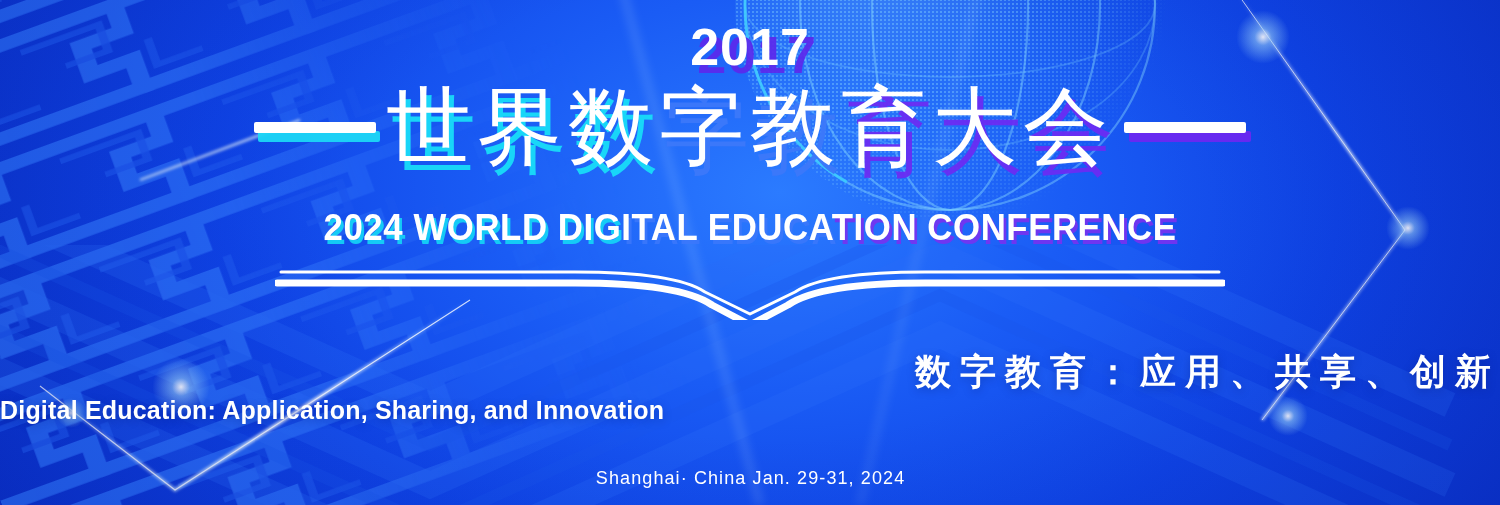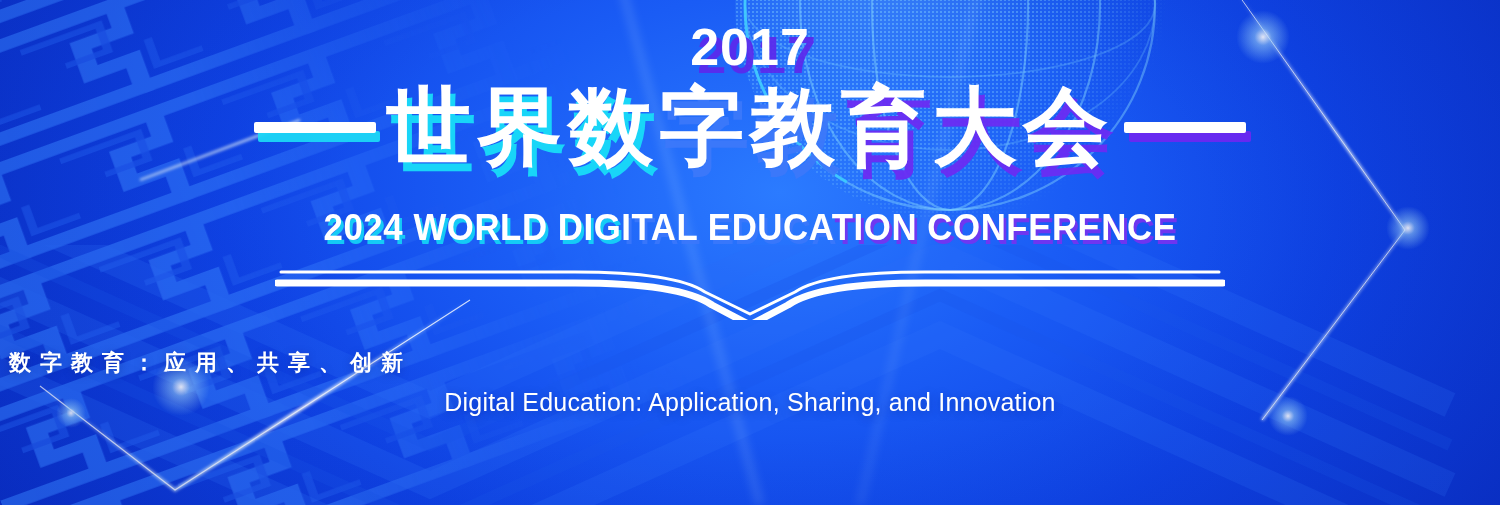--- a/index.html
+++ b/index.html
@@ -108,21 +108,21 @@
     background:#ffffff;
     box-shadow:4px 9px 0 0 rgba(28,215,245,.95);
   }
   .title-bar.right{
     width:122px;margin-left:6px;
     background:#ffffff;
     box-shadow:5px 9px 0 0 rgba(108,40,240,.95);
   }
   .title-cn{
     font-family:"Liberation Sans","DejaVu Sans",sans-serif;
-    font-size:85px; line-height:1.02; font-weight:700; color:#ffffff;
+    font-size:85px; line-height:1.02; font-weight:400; color:#ffffff;
     letter-spacing:6px;
     white-space:nowrap;
     padding:0 4px;
   }
   .title-cn .g1{ text-shadow: 5px 9px 0 rgba(24,220,248,.95); }
   .title-cn .g2{ text-shadow: 5px 9px 0 rgba(60,120,250,.95); }
   .title-cn .g3{ text-shadow: 6px 10px 0 rgba(106,44,242,.95); }
 
   .title-en{
     position:absolute; left:0; right:0; top:207px;
@@ -138,31 +138,31 @@
   .title-en .e3{ text-shadow:3px 4px 0 rgba(120,50,240,.9); }
 
   
   .book{
     position:absolute; left:0; right:0; top:258px; height:62px;
   }
   .book svg{display:block;margin:0 auto;}
 
   .theme-cn{
     position:absolute; left:0; right:0; top:348px;
-    text-align:left; color:#ffffff;
+    text-align:right; color:#ffffff;
     font-family:Liberation Mono, monospace;
-    font-size:22px; font-weight:700; letter-spacing:9px;
+    font-size:36px; font-weight:700; letter-spacing:9px;
     text-indent:9px;
     text-shadow:0 2px 8px rgba(0,30,120,.35);
   }
   .theme-en{
-    position:absolute; left:0; right:0; top:388px;
-    text-align:center; color:#ffffff;
-    font-family:"Liberation Sans","DejaVu Sans",sans-serif;
-    font-size:25px; font-weight:400; letter-spacing:.2px;
+    position:absolute; left:0; right:0; top:396px;
+    text-align:left; color:#ffffff;
+    font-family:"Liberation Sans","DejaVu Sans",sans-serif;
+    font-size:25px; font-weight:700; letter-spacing:.2px;
     text-shadow:0 2px 8px rgba(0,30,120,.35);
   }
 
   .meta-cn{
     position:absolute; left:0; right:0; top:441px;
     text-align:center; color:#ffffff;
     font-size:18px; font-weight:400; letter-spacing:2.2px;
     text-indent:2.2px;
   }
   .meta-en{
@@ -309,15 +309,16 @@
     <div class="book">
       <svg width="950" height="62" viewBox="0 0 950 62" xmlns="http://www.w3.org/2000/svg">
         <path d="M6 14 L300 14 Q400 14 430 34 L475 56 L520 34 Q550 14 650 14 L944 14" fill="none" stroke="#ffffff" stroke-width="3" stroke-linecap="round" stroke-linejoin="round"></path>
         <path d="M2 25 L300 25 Q405 25 437 47 L475 67 L513 47 Q545 25 650 25 L948 25" fill="none" stroke="#ffffff" stroke-width="7" stroke-linecap="round" stroke-linejoin="round"></path>
       </svg>
     </div>
 
     <div class="theme-cn">数字教育：应用、共享、创新</div>
     <div class="theme-en">Digital Education: Application, Sharing, and Innovation</div>
 
+    <div class="meta-en">Shanghai· China  Jan. 29-31, 2024</div>
 
   </div>
 </div>
 
 </body></html>

